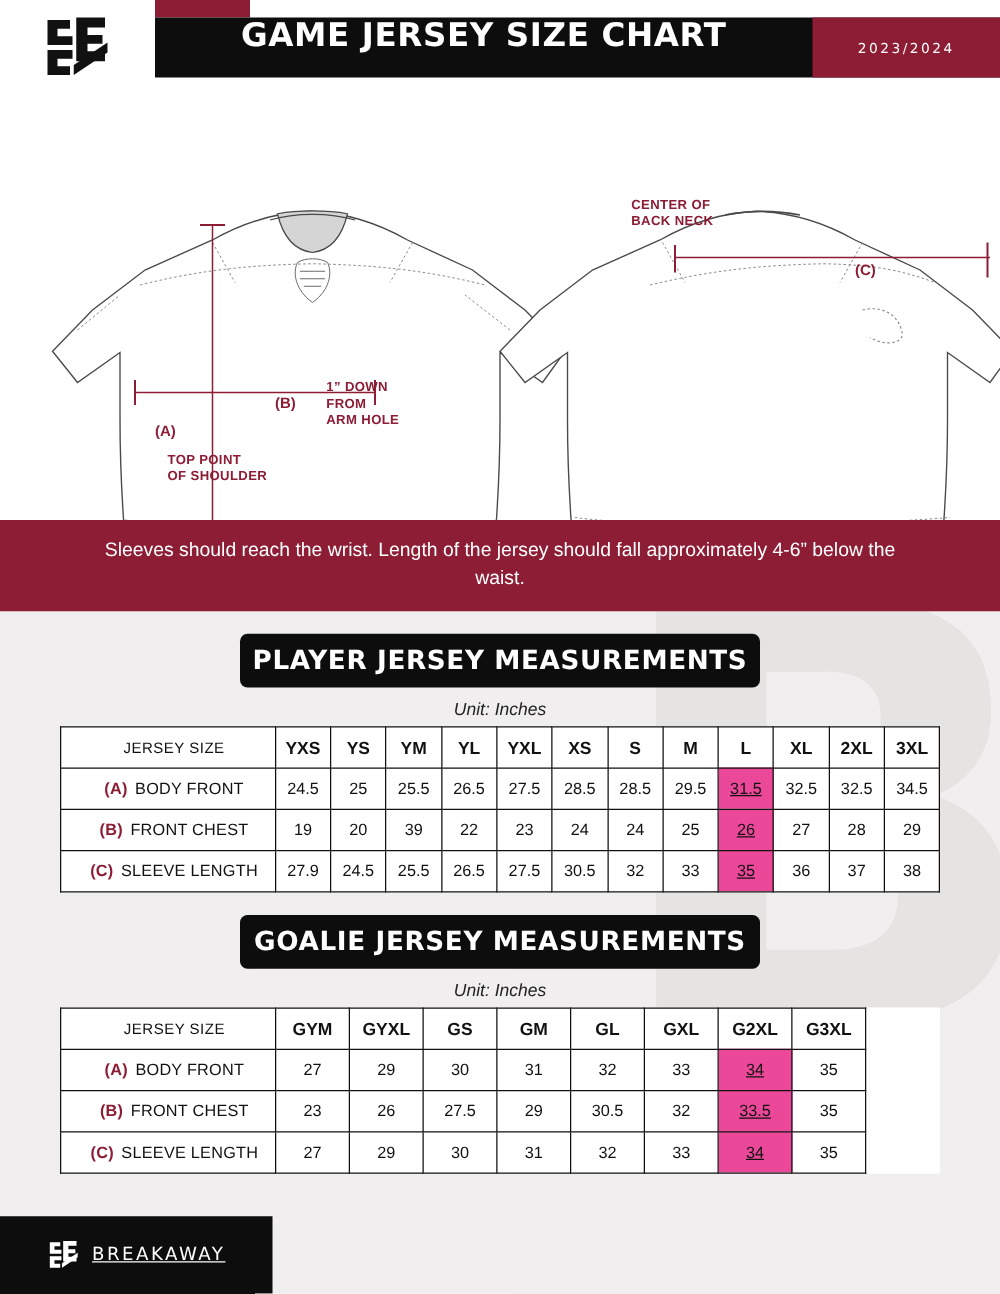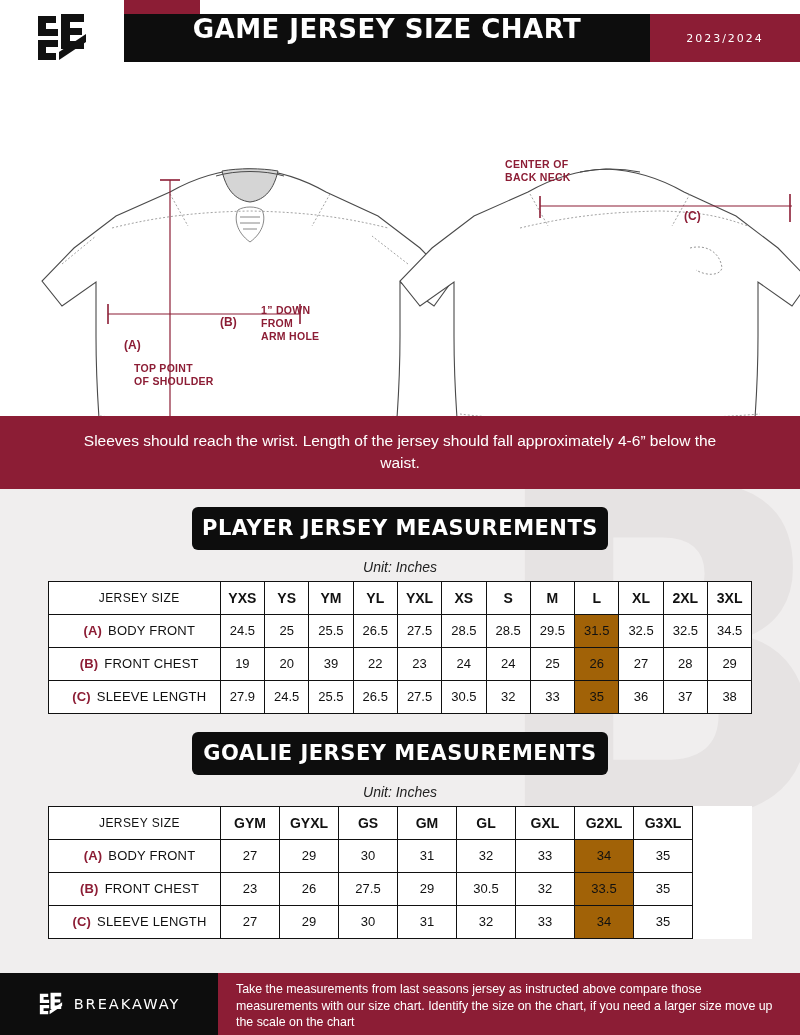--- a/index.html
+++ b/index.html
@@ -159,21 +159,21 @@
   .rowlabel .tag {
     color: #8c1d35;
     font-weight: bold;
     margin-right: 6px;
   }
   .hdr-label {
     font-size: 12px !important;
     font-weight: normal !important;
     letter-spacing: 0.4px;
   }
-  .hl { background: #a16207; }
+  .hl { background: #ec4899; text-decoration: underline; }
   .blank { border: none !important; background: transparent; }
 
   
   .player-table { width: 704px; }
   .player-table col.lbl { width: 172px; }
   .player-table col.sz  { width: 44.3px; }
 
   
   .goalie-table { width: 704px; }
   .goalie-table col.lbl { width: 172px; }
@@ -191,20 +191,21 @@
     width: 218px;
     background: #0d0d0d;
     display: flex; align-items: center; justify-content: center;
     gap: 10px;
   }
   .footer-left .brand {
     color: #ffffff;
     font-size: 14.5px;
     letter-spacing: 2px;
     font-family: "DejaVu Sans", sans-serif;
+    text-decoration: underline;
   }
   .footer-right {
     flex: 1;
     background: #8c1d35;
     color: #ffffff;
     font-size: 12.4px;
     line-height: 1.35;
     padding: 8px 14px 8px 18px;
   }
 </style>
@@ -449,16 +450,15 @@
   <div class="footer">
     <div class="footer-left">
       <svg width="26" height="30" viewBox="0 0 56 52">
         <polygon points="4,4 22,4 22,11 12,11 12,17 24,17 24,24 4,24" fill="#fff"></polygon>
         <polygon points="27,2 50,2 50,10 36,10 36,16 48,16 48,23 36,23 36,29 50,29 50,37 27,37" fill="#fff"></polygon>
         <polygon points="4,28 24,28 24,35 12,35 12,41 22,41 22,48 4,48" fill="#fff"></polygon>
         <polygon points="25,40 52,22 52,30 25,48" fill="#fff"></polygon>
       </svg>
       <div class="brand">BREAKAWAY</div>
     </div>
-    <div class="footer-right">Take the measurements from last seasons jersey as instructed above compare those measurements  with our size chart. Identify the size on the chart, if you need a larger size move up the scale on the chart</div>
   </div>
 
 </div>
 
 </body></html>

